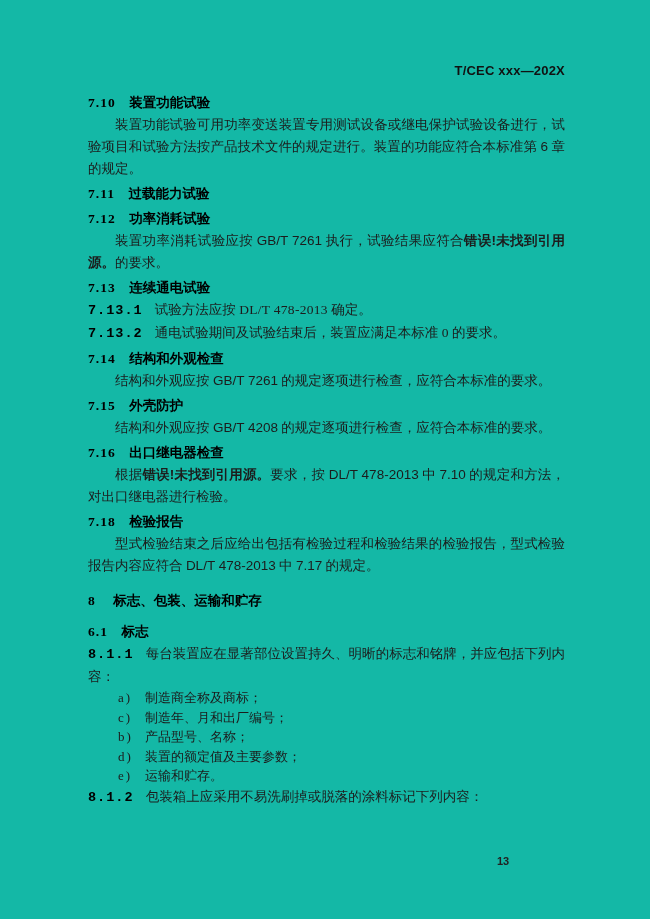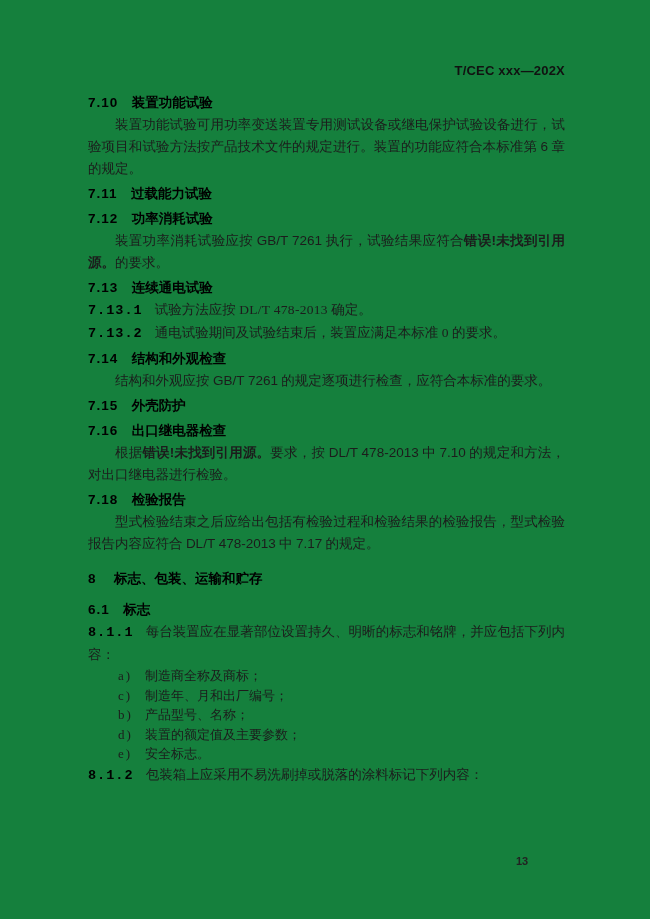--- a/index.html
+++ b/index.html
@@ -1,38 +1,38 @@
 <!DOCTYPE html>
 <html lang="zh"><head>
 <meta charset="utf-8">
 <style>
   html,body{margin:0;padding:0;background:#ffffff;}
   .page{
     position:relative;
     width:650px;height:919px;
-    background:#15803d;
+    background:#14b8a6;
     box-sizing:border-box;
     outline:1px solid #e8e8e8;
     font-family:"Liberation Serif","DejaVu Serif",serif;
     color:#1c1c1c;
     overflow:hidden;
   }
   .doc-header{
     position:absolute;top:63px;left:88px;width:477px;
     text-align:right;
     font-family:"Liberation Sans","DejaVu Sans",sans-serif;
     font-weight:bold;font-size:13px;color:#111;
     letter-spacing:0.2px;
   }
   .doc-body{
     position:absolute;top:89px;left:88px;width:477px;
   }
   .doc-body > div{margin:0;line-height:22px;font-size:13.5px;}
   .hd{
-    font-family:Liberation Sans, sans-serif;
+    font-family:Liberation Serif, serif;
     font-weight:bold;color:#000;
   }
   .hd .num{margin-right:1em;letter-spacing:1px;}
   .h3{margin-top:3px !important;font-size:13.5px;}
   .h2{font-size:13.5px;}
   .h1{margin-top:13px !important;margin-bottom:9px !important;font-size:14px;}
   .h1 .num{margin-right:1.3em;}
   .para{
     text-align:justify;
     text-indent:2em;
@@ -49,21 +49,21 @@
     font-size:13px !important;
   }
   .li-item .label{
     display:inline-block;width:27px;margin-left:-27px;
     letter-spacing:2px;
   }
   .lat{font-family:"Liberation Sans","DejaVu Sans",sans-serif;}
   .latser{font-family:"Liberation Serif","DejaVu Serif",serif;letter-spacing:0.3px;}
   .bold{font-weight:bold;font-family:"Liberation Sans","DejaVu Sans",sans-serif;}
   .page-number{
-    position:absolute;top:855px;left:482px;width:80px;
+    position:absolute;top:855px;left:463px;width:80px;
     text-align:center;
     font-family:"Liberation Sans","DejaVu Sans",sans-serif;
     font-size:11px;font-weight:bold;color:#222;
   }
 </style>
 </head>
 <body>
 
 <div class="page">
   <div class="doc-header">T/CEC xxx—202X</div>
@@ -73,29 +73,30 @@
       <div class="para"><span>装置功能试验可用功率变送装置专用测试设备或继电保护试验设备进行，试验项目和试验方法按产品技术文件的规定进行。装置的功能应符合本标准第 </span><span class="lat">6</span><span> 章的规定。</span></div>
       <div class="hd h3"><span class="num">7.11</span><span class="ttl">过载能力试验</span></div>
       <div class="hd h3"><span class="num">7.12</span><span class="ttl">功率消耗试验</span></div>
       <div class="para"><span>装置功率消耗试验应按 </span><span class="lat">GB/T 7261</span><span> 执行，试验结果应符合</span><span class="bold">错误!未找到引用源。</span><span>的要求。</span></div>
       <div class="hd h3"><span class="num">7.13</span><span class="ttl">连续通电试验</span></div>
       <div class="clause"><span class="cnum">7.13.1</span><span>试验方法应按 </span><span class="latser">DL/T 478-2013</span><span> 确定。</span></div>
       <div class="clause"><span class="cnum">7.13.2</span><span>通电试验期间及试验结束后，装置应满足本标准 </span><span class="latser">0</span><span> 的要求。</span></div>
       <div class="hd h3"><span class="num">7.14</span><span class="ttl">结构和外观检查</span></div>
       <div class="para"><span>结构和外观应按 </span><span class="lat">GB/T 7261</span><span> 的规定逐项进行检查，应符合本标准的要求。</span></div>
       <div class="hd h3"><span class="num">7.15</span><span class="ttl">外壳防护</span></div>
+      <div class="para"><span>结构和外观应按 </span><span class="lat">GB/T 4208</span><span> 的规定逐项进行检查，应符合本标准的要求。</span></div>
       <div class="hd h3"><span class="num">7.16</span><span class="ttl">出口继电器检查</span></div>
       <div class="para"><span>根据</span><span class="bold">错误!未找到引用源。</span><span>要求，按 </span><span class="lat">DL/T 478-2013</span><span> 中 </span><span class="lat">7.10</span><span> 的规定和方法，对出口继电器进行检验。</span></div>
       <div class="hd h3"><span class="num">7.18</span><span class="ttl">检验报告</span></div>
       <div class="para"><span>型式检验结束之后应给出包括有检验过程和检验结果的检验报告，型式检验报告内容应符合 </span><span class="lat">DL/T 478-2013</span><span> 中 </span><span class="lat">7.17</span><span> 的规定。</span></div>
       <div class="hd h1"><span class="num">8</span><span class="ttl">标志、包装、运输和贮存</span></div>
       <div class="hd h2"><span class="num">6.1</span><span class="ttl">标志</span></div>
       <div class="clause"><span class="cnum">8.1.1</span><span>每台装置应在显著部位设置持久、明晰的标志和铭牌，并应包括下列内容：</span></div>
       <div class="li-item"><span class="label">a)</span><span>制造商全称及商标；</span></div>
       <div class="li-item"><span class="label">c)</span><span>制造年、月和出厂编号；</span></div>
       <div class="li-item"><span class="label">b)</span><span>产品型号、名称；</span></div>
       <div class="li-item"><span class="label">d)</span><span>装置的额定值及主要参数；</span></div>
-      <div class="li-item"><span class="label">e)</span><span>安全标志。</span></div>
+      <div class="li-item"><span class="label">e)</span><span>运输和贮存。</span></div>
       <div class="clause"><span class="cnum">8.1.2</span><span>包装箱上应采用不易洗刷掉或脱落的涂料标记下列内容：</span></div>
     </div>
 
   <div class="page-number">13</div>
 </div>
 
 </body></html>

